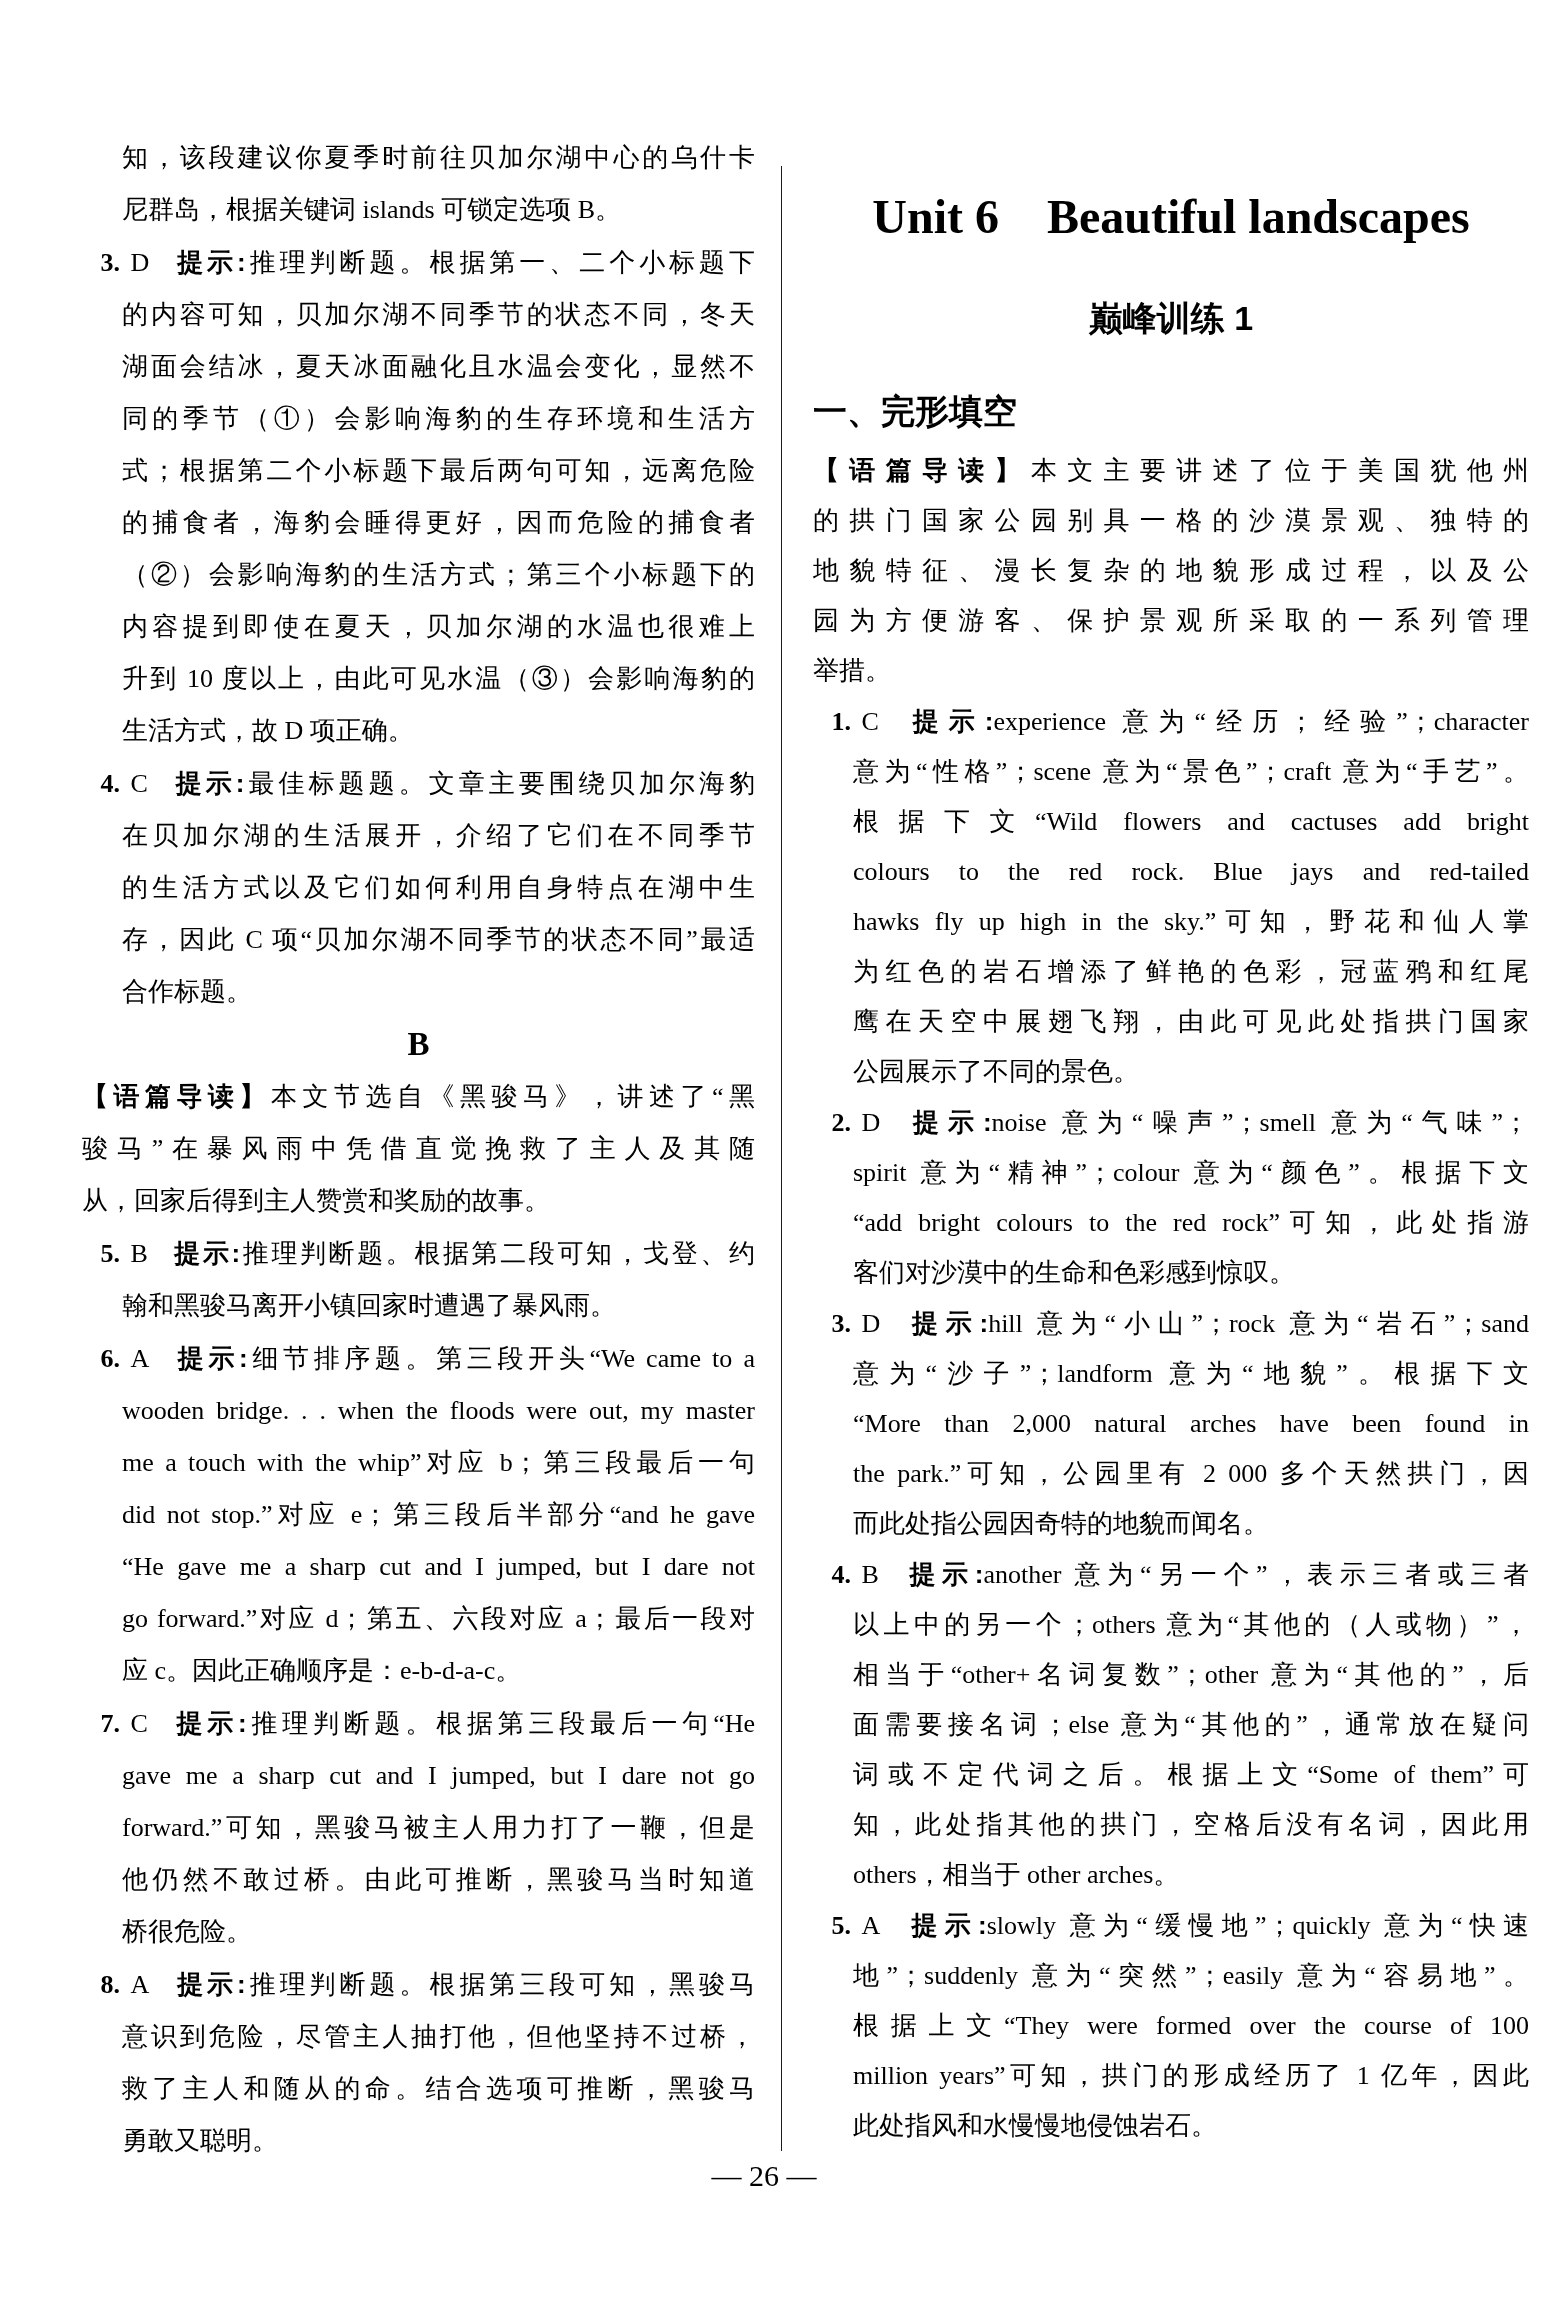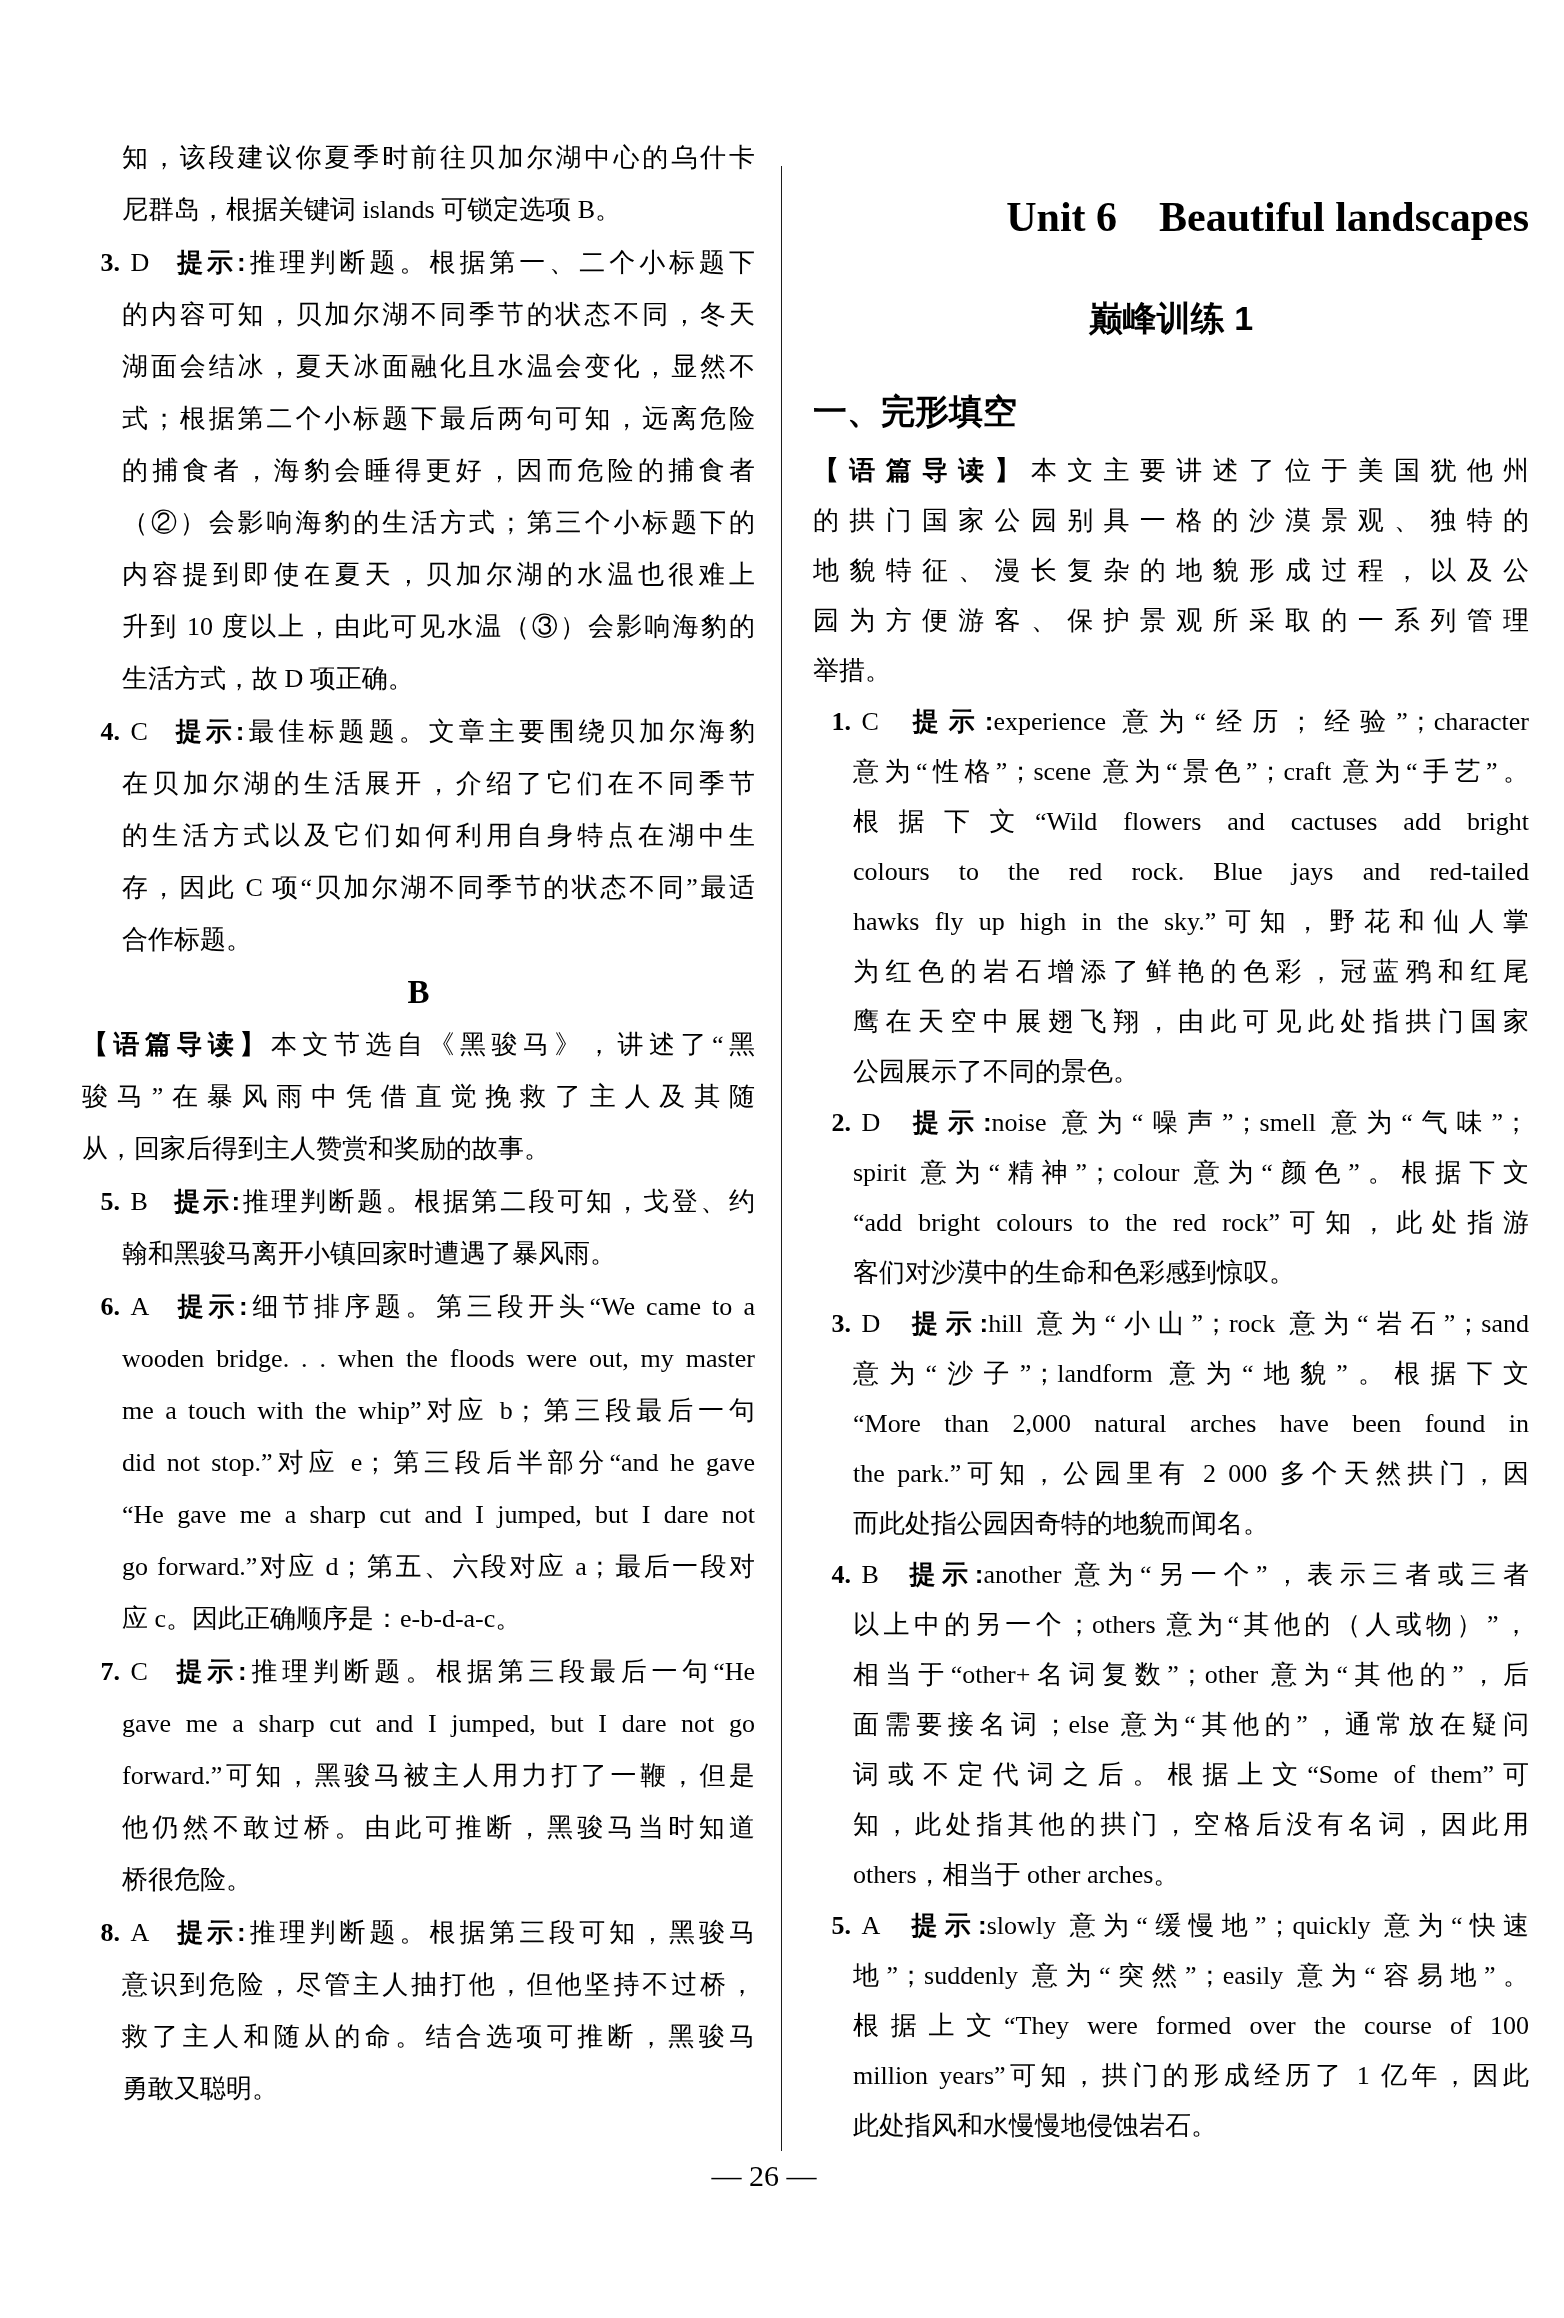--- a/index.html
+++ b/index.html
@@ -44,21 +44,21 @@
     font-weight:bold;
   }
   .intro-label{
     font-family:"Liberation Sans", sans-serif;
     font-weight:bold;
   }
   .sec-line{
     font-size:33px;line-height:52px;font-weight:bold;text-align:center;
   }
   .unit-title{
-    margin:0;font-size:42px;line-height:66px;font-weight:bold;text-align:right;
+    margin:0;font-size:48px;line-height:66px;font-weight:bold;text-align:center;
     font-family:"Liberation Serif", serif;
   }
   .training-title{
     margin:42px 0 0 0;font-size:34px;line-height:53px;font-weight:bold;text-align:center;
     font-family:"Liberation Sans", sans-serif;
   }
   .section-title{
     margin:40px 0 6.6px 0;font-size:34px;line-height:53px;font-weight:bold;text-align:left;
     font-family:"Liberation Sans", sans-serif;
   }
@@ -69,20 +69,21 @@
 <div class="page">
   <div class="col col-left" id="col-left">
       <div class="block cont">
         <div class="line wrap">知，该段建议你夏季时前往贝加尔湖中心的乌什卡</div>
         <div class="line wrap short">尼群岛，根据关键词 islands 可锁定选项 B。</div>
       </div>
       <div class="block item">
         <div class="line first"><span class="num">3.</span><span class="ans">D</span><span class="hint">提示:</span><span class="rest">推理判断题。根据第一、二个小标题下</span></div>
         <div class="line wrap">的内容可知，贝加尔湖不同季节的状态不同，冬天</div>
         <div class="line wrap">湖面会结冰，夏天冰面融化且水温会变化，显然不</div>
+        <div class="line wrap">同的季节（①）会影响海豹的生存环境和生活方</div>
         <div class="line wrap">式；根据第二个小标题下最后两句可知，远离危险</div>
         <div class="line wrap">的捕食者，海豹会睡得更好，因而危险的捕食者</div>
         <div class="line wrap">（②）会影响海豹的生活方式；第三个小标题下的</div>
         <div class="line wrap">内容提到即使在夏天，贝加尔湖的水温也很难上</div>
         <div class="line wrap">升到 10 度以上，由此可见水温（③）会影响海豹的</div>
         <div class="line wrap short">生活方式，故 D 项正确。</div>
       </div>
       <div class="block item">
         <div class="line first"><span class="num">4.</span><span class="ans">C</span><span class="hint">提示:</span><span class="rest">最佳标题题。文章主要围绕贝加尔海豹</span></div>
         <div class="line wrap">在贝加尔湖的生活展开，介绍了它们在不同季节</div>

